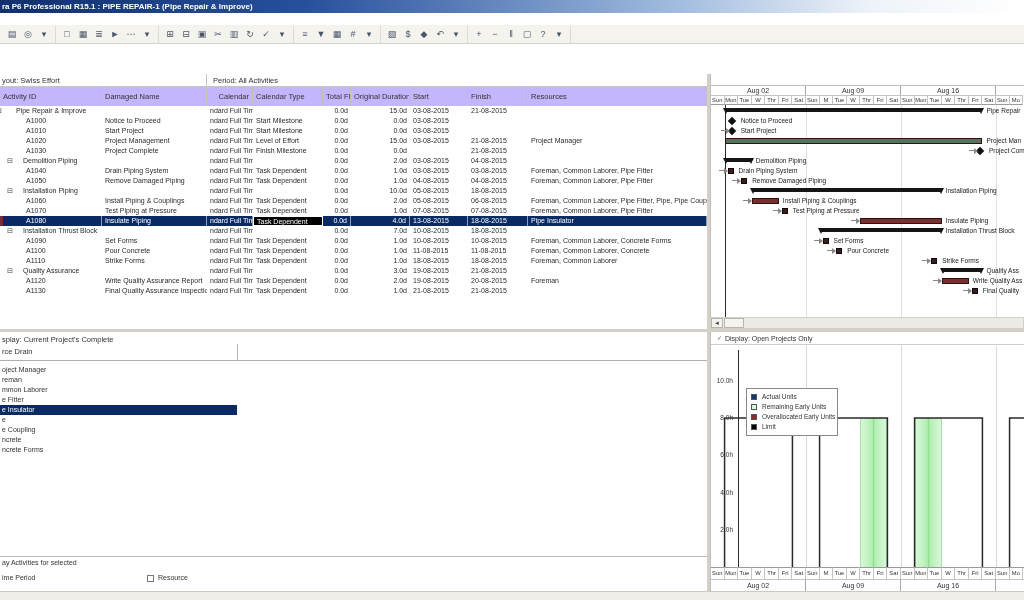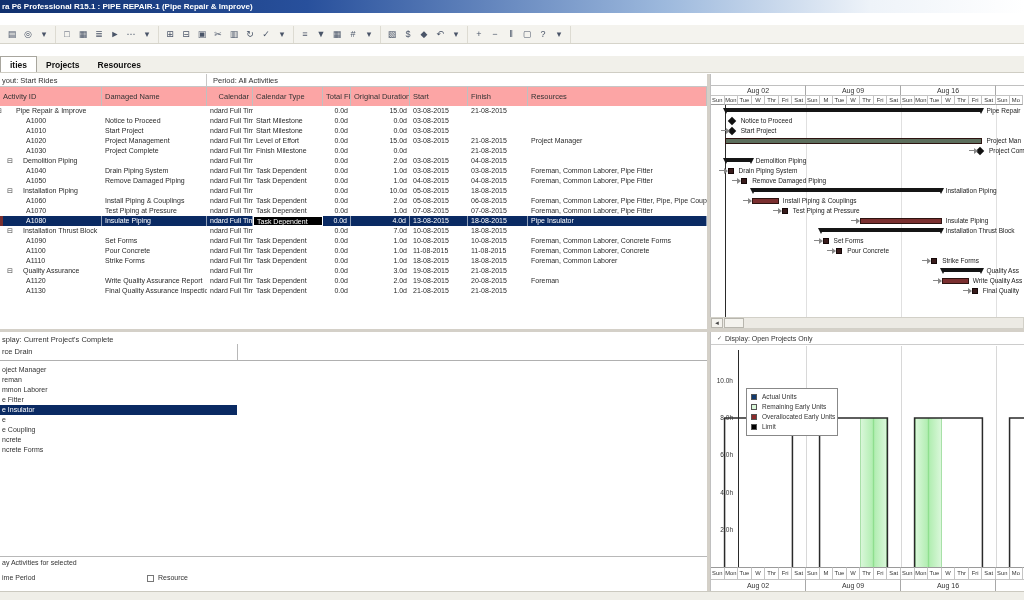--- a/index.html
+++ b/index.html
@@ -20,21 +20,21 @@
   .paneltitle{position:absolute;left:0;top:44px;width:1024px;height:12px;background:#f1f0ea;
     border-bottom:1px solid #dddbd2;font-size:8.5px;font-weight:bold;color:#111;line-height:12px;padding-left:2px;}
   .tabs{position:absolute;left:0;top:56px;width:1024px;height:17px;background:#f1f0ea;
     border-bottom:1px solid #cfcdc4;font-size:8.5px;font-weight:bold;color:#111;}
   .tab{display:inline-block;height:16px;line-height:16px;padding:0 9px;}
   .tab.active{background:#fff;border:1px solid #a8a69e;border-bottom:none;}
   
   .infobar{position:absolute;left:0;top:74px;width:707px;height:12px;background:#fff;font-size:7.5px;color:#333;}
   .infolab{position:absolute;top:2px;white-space:nowrap;}
   .infodiv{position:absolute;left:206px;top:0;width:1px;height:12px;background:#c6c6c6;}
-  #thead{position:absolute;left:0;top:86px;width:707px;height:31px;background:#fca5a5;
+  #thead{position:absolute;left:0;top:86px;width:707px;height:31px;background:#c4b5fd;
     border-top:1px solid #c6c6c6;border-bottom:7px solid #3b82f6;font-size:7.5px;color:#333;}
   .hcell{position:absolute;top:0;height:19px;line-height:19px;border-right:1px solid #c0c0c0;
     padding:0 3px;white-space:nowrap;overflow:hidden;}
   #tbody{position:absolute;left:0;top:106px;width:707px;height:211px;background:#fff;overflow:hidden;}
   .trow{position:absolute;left:0;width:707px;height:10px;font-size:7px;color:#2a2a2a;line-height:10px;}
   .tcell{position:absolute;top:0;height:10px;white-space:nowrap;overflow:hidden;padding:0 3px;}
   .trow.sel{background:#0a2a63;color:#fff;}
   .trow.sel .tcell{border-right:1px solid rgba(255,255,255,.55);}
   .trow.sel .focuscell{background:#000;border:1px solid #fff;}
   .trow.sel .redtick{position:absolute;left:0;top:0;width:3px;height:10px;background:#7a2f2f;}
@@ -149,24 +149,23 @@
       </div>
       <div class="tgroup">
         <div class="ticon">+</div>
         <div class="ticon">−</div>
         <div class="ticon">‖</div>
         <div class="ticon">▢</div>
         <div class="ticon">?</div>
         <div class="ticon">▾</div>
       </div>
     </div>
-  <div class="tabs" id="tabs"><span class="tab active">ities</span><span class="tab">Projects</span><span class="tab">Resources</span></div>
 
   <div class="infobar">
-    <span class="infolab" style="left:2px">yout: Start Rides</span>
+    <span class="infolab" style="left:2px">yout: Swiss Effort</span>
     <span class="infolab" style="left:213px">Period: All Activities</span>
     <span class="infodiv"></span>
   </div>
   <div id="thead">
       <div class="hcell" style="left: 0px; width: 102px; text-align: left;">Activity ID</div>
       <div class="hcell" style="left: 102px; width: 105px; text-align: left;">Damaged Name</div>
       <div class="hcell" style="left: 207px; width: 46px; text-align: right;">Calendar</div>
       <div class="hcell" style="left: 253px; width: 70px; text-align: left;">Calendar Type</div>
       <div class="hcell" style="left: 323px; width: 28px; text-align: right;">Total Float</div>
       <div class="hcell" style="left: 351px; width: 59px; text-align: right;">Original Duration</div>

